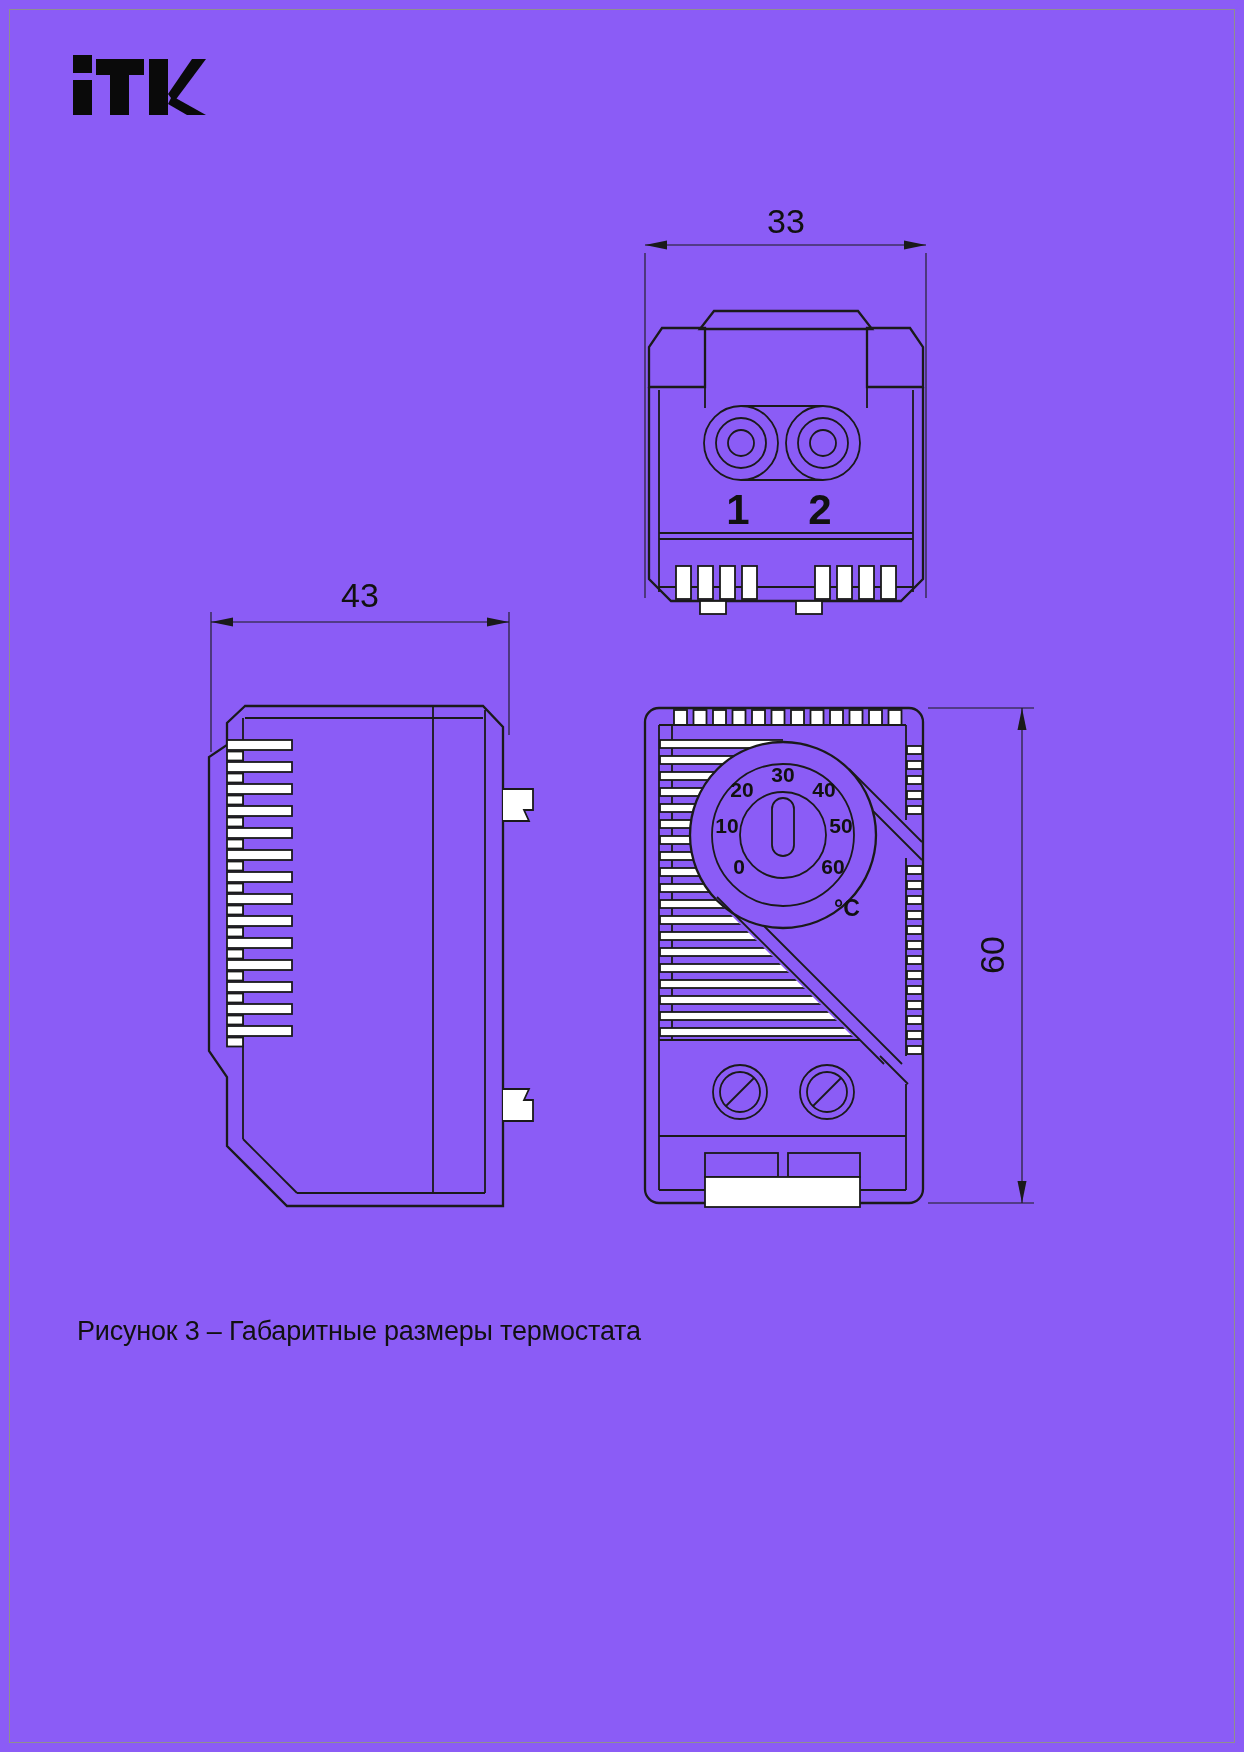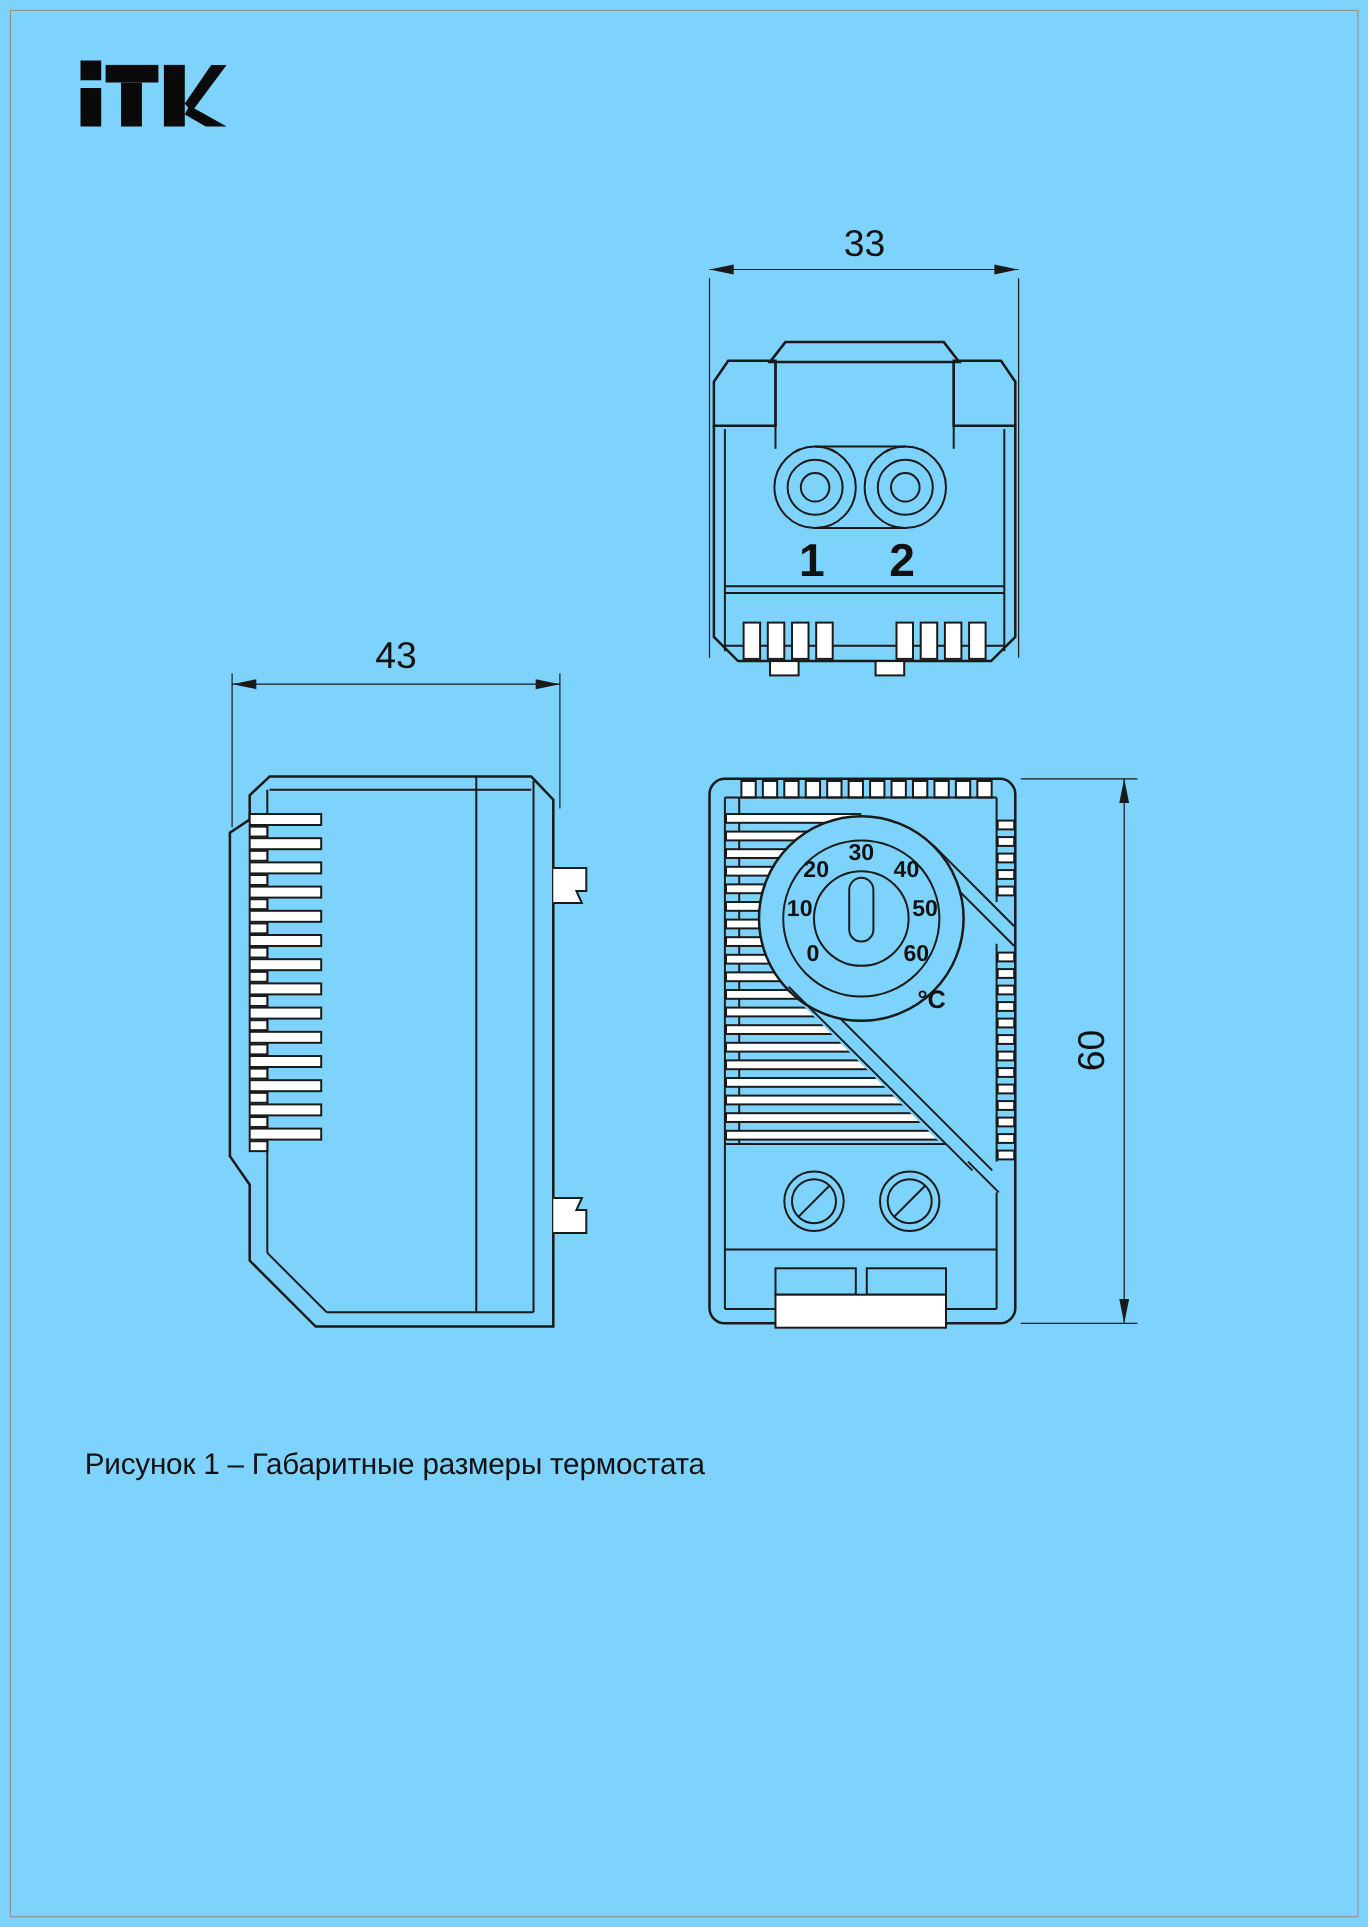--- a/index.html
+++ b/index.html
@@ -1,16 +1,16 @@
 <!DOCTYPE html>
 <html><head>
 <meta charset="utf-8">
 <style>
   html,body{margin:0;padding:0;background:#e8e8e8;}
-  #page{position:relative;width:1244px;height:1752px;background:#7dd3fc;
+  #page{position:relative;width:1244px;height:1752px;background:#8b5cf6;
         font-family:"Liberation Sans", sans-serif;overflow:hidden;}
   #frame{position:absolute;left:9px;top:9px;right:9px;bottom:9px;
          border:1px solid #8f8f8f;pointer-events:none;}
   #logo{position:absolute;left:73px;top:52px;}
   #drawing{position:absolute;left:0;top:0;}
   #caption{position:absolute;left:77px;top:1316px;font-size:27px;color:#111;
            letter-spacing:-0.2px;}
   svg line, svg path, svg rect, svg circle{stroke:#1a1a1a;fill:none;stroke-width:1.8px;stroke-linejoin:miter;}
   svg .thin{stroke-width:1.1px;}
   svg .med{stroke-width:2.3px;}
@@ -247,14 +247,14 @@
 
       <line class="thin" x1="928" y1="708" x2="1034" y2="708"></line>
       <line class="thin" x1="928" y1="1203" x2="1034" y2="1203"></line>
       <line class="thin" x1="1022" y1="708" x2="1022" y2="1203"></line>
       <polygon class="arrow" points="1022,708 1017.5,730 1026.5,730"></polygon>
       <polygon class="arrow" points="1022,1203 1017.5,1181 1026.5,1181"></polygon>
       <text class="dimnum" transform="translate(1004,955) rotate(-90)" x="0" y="0">60</text>
     </g>
   </svg>
 
-  <div id="caption">Рисунок 1 – Габаритные размеры термостата</div>
+  <div id="caption">Рисунок 3 – Габаритные размеры термостата</div>
 </div>
 
 </body></html>

